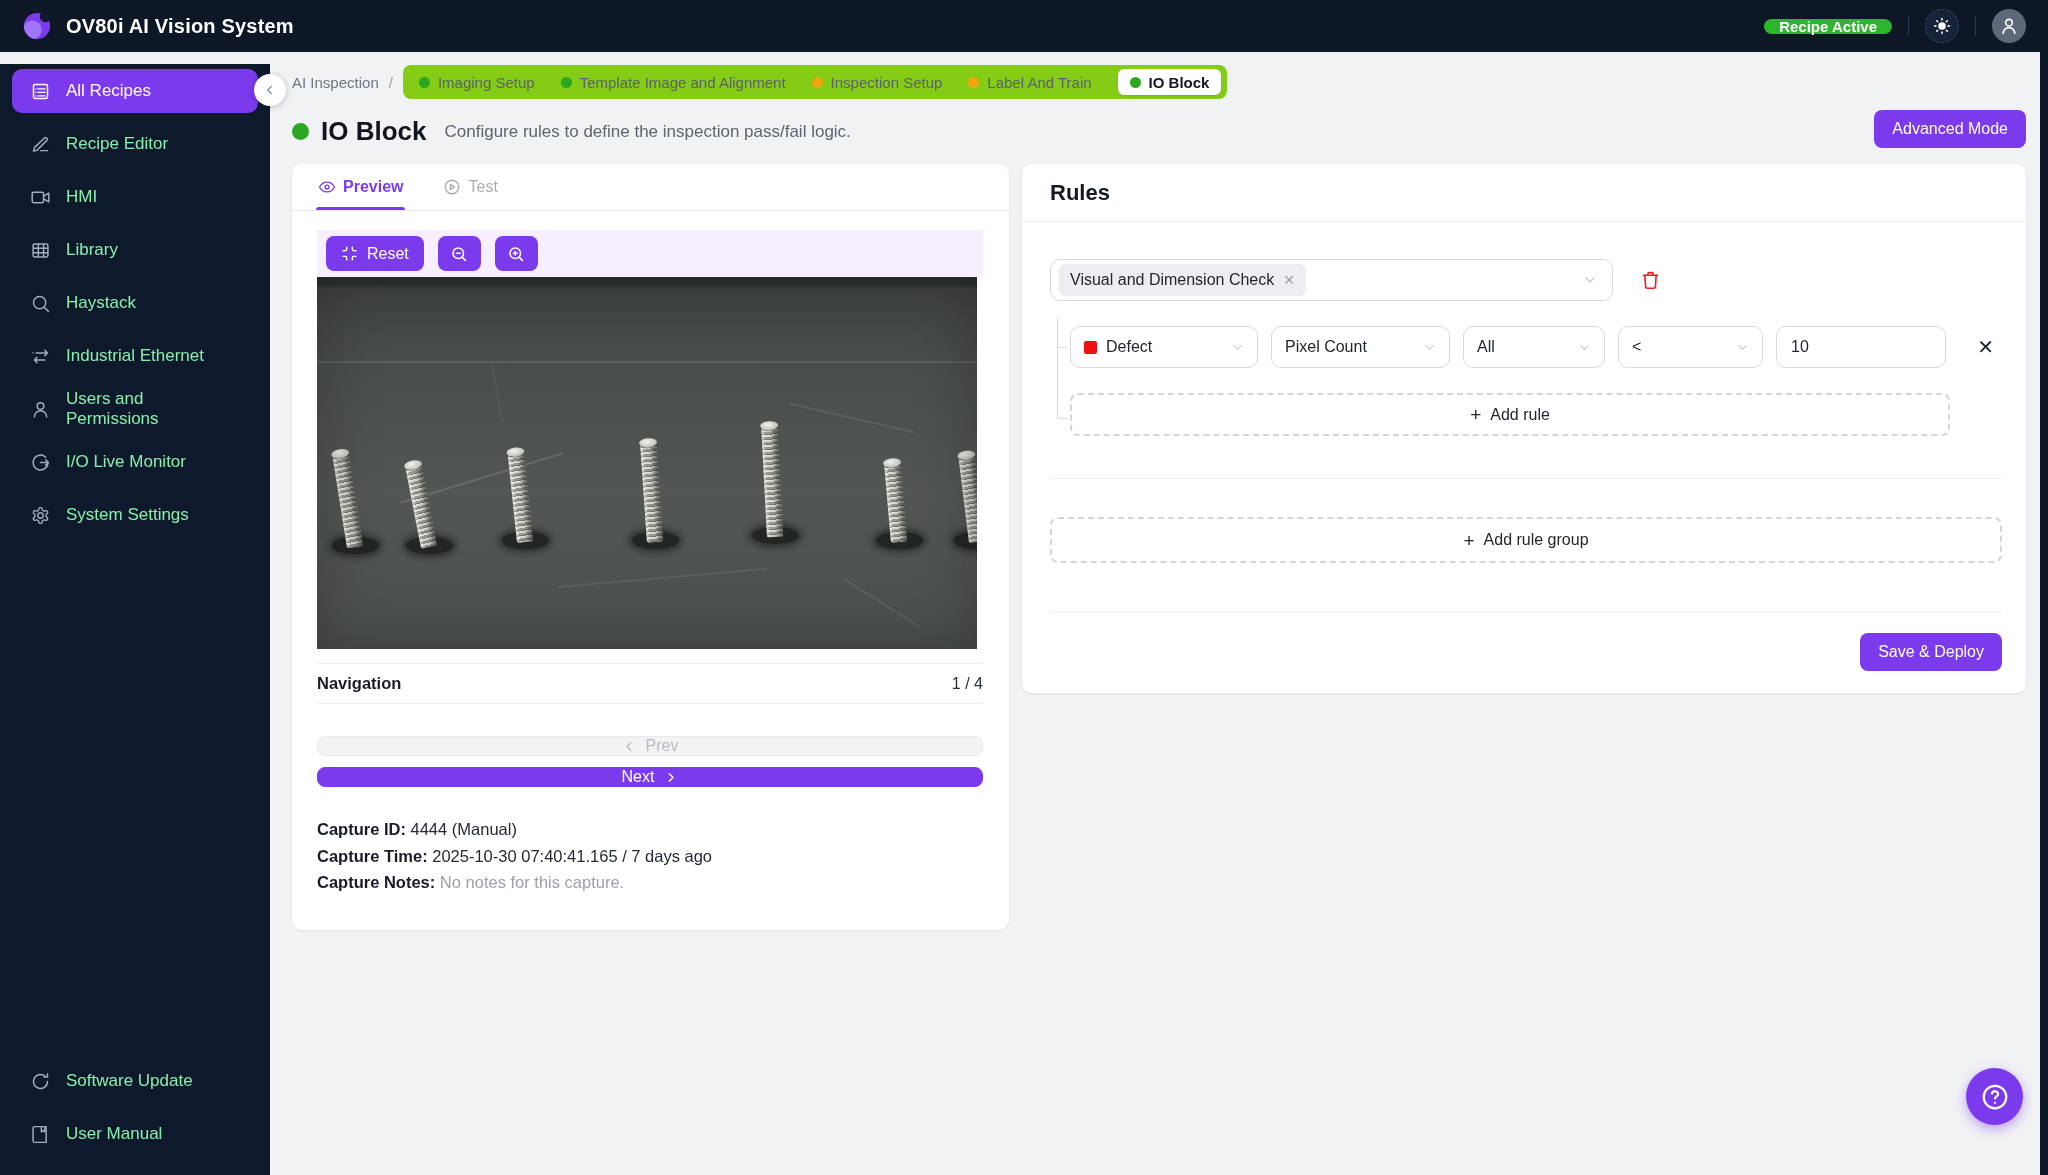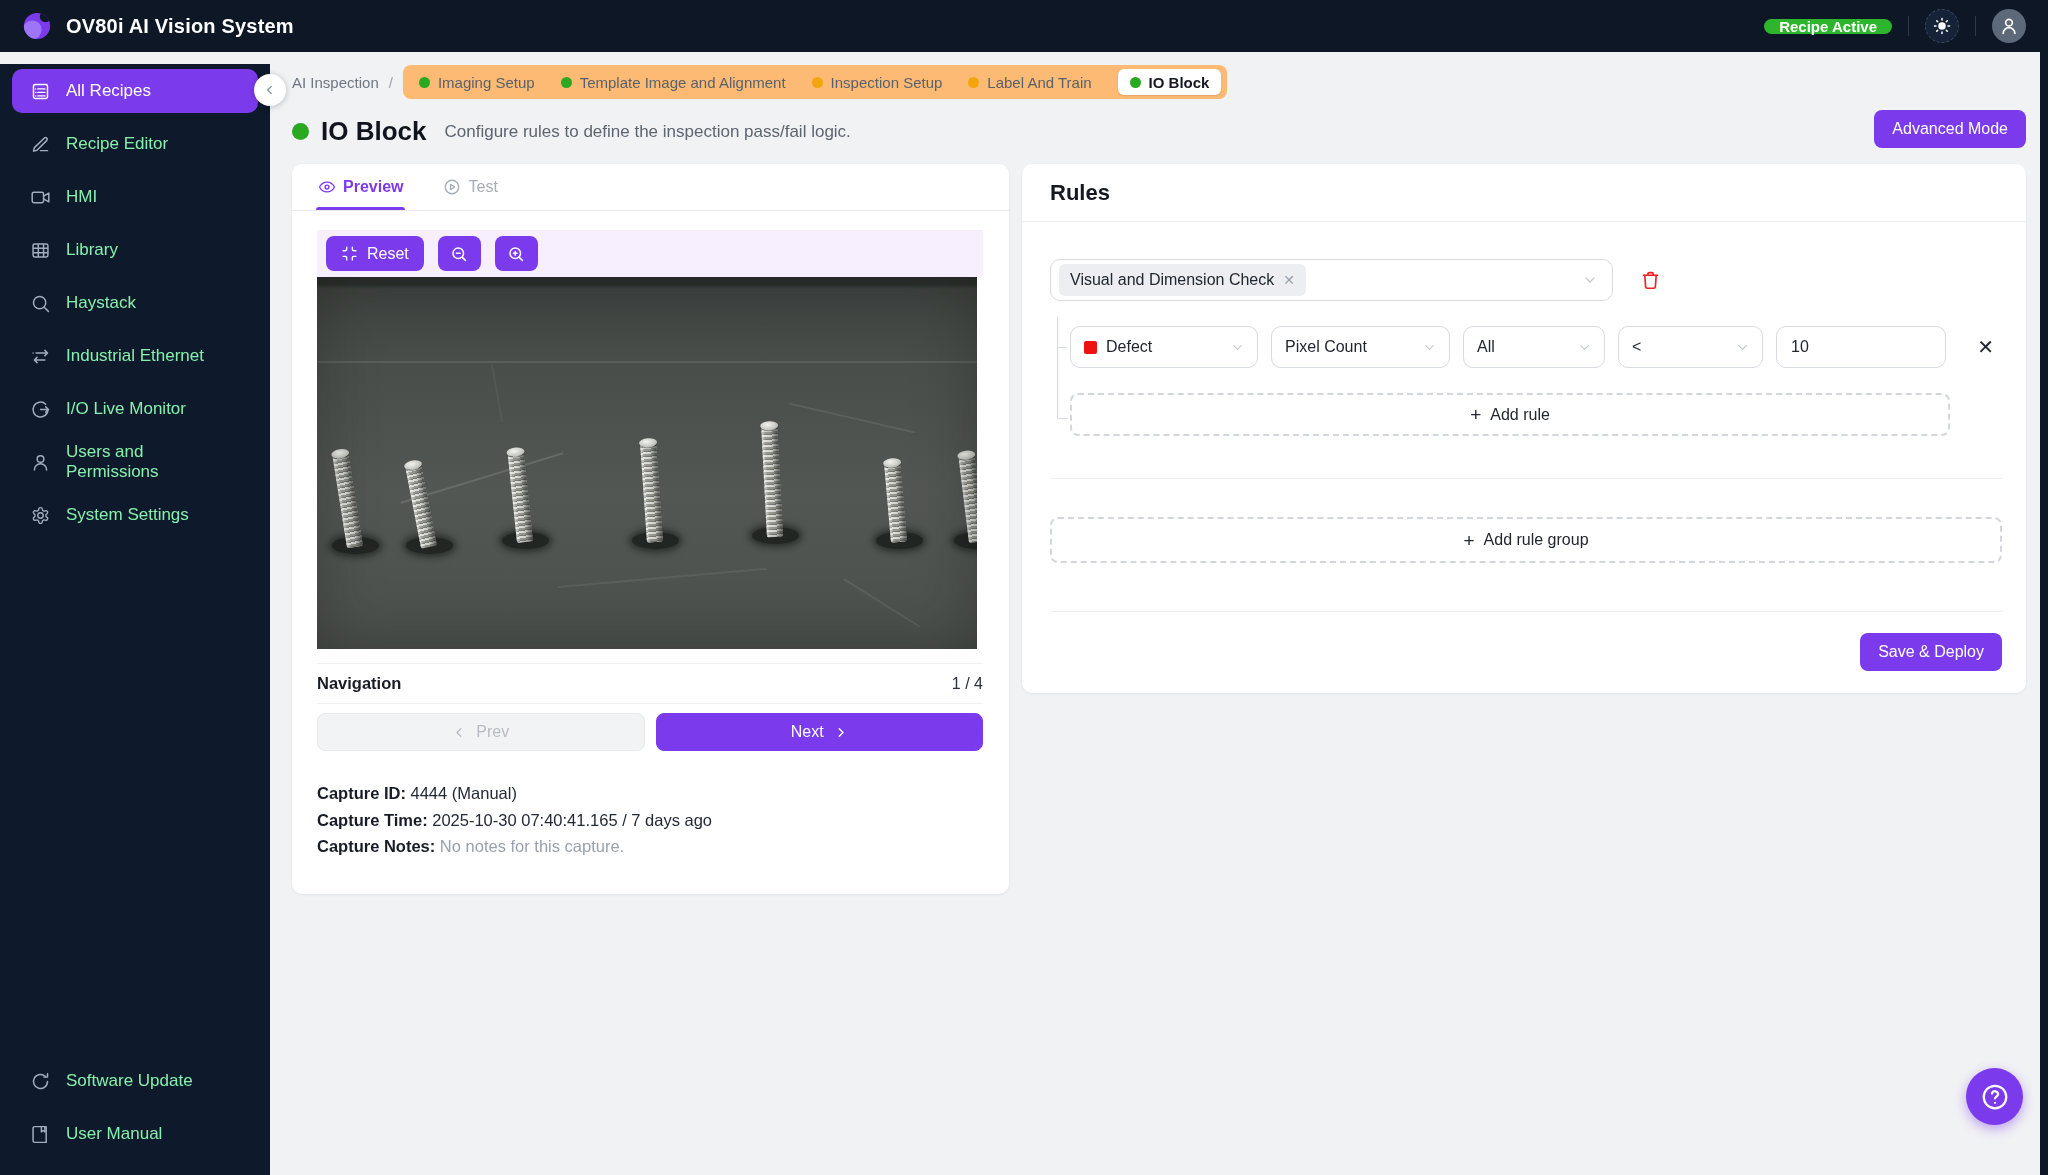--- a/index.html
+++ b/index.html
@@ -54,21 +54,21 @@
     display:flex; align-items:center; justify-content:center; color:#8a94a2; cursor:pointer;
   }
 
   
   .main { position:absolute; left:270px; top:52px; right:8px; bottom:0; padding:13px 14px 0 22px; }
 
   .breadcrumb { display:flex; align-items:center; gap:10px; }
   .crumb-root { color:#6d7683; font-size:15px; display:flex; gap:10px; }
   .crumb-sep { color:#9aa2ad; }
   .steps-wrap {
-    display:flex; align-items:center; gap:26px; background:#fdba74; border-radius:8px;
+    display:flex; align-items:center; gap:26px; background:#84cc16; border-radius:8px;
     padding:4px 6px 4px 16px; height:34px;
   }
   .crumb-step { display:flex; align-items:center; gap:8px; font-size:15px; color:#5b616c; cursor:pointer; white-space:nowrap; }
   .crumb-step .dot { width:11px; height:11px; border-radius:50%; flex:0 0 auto; }
   .crumb-step.active {
     background:#fff; color:#141821; font-weight:600; border-radius:6px; padding:4px 12px;
     box-shadow:0 1px 2px rgba(0,0,0,.12); height:26px;
   }
 
   .title-row { display:flex; align-items:center; margin-top:17px; position:relative; }
@@ -116,21 +116,21 @@
     background:radial-gradient(ellipse at 42% 38%, #f4f4ef 0%, #c9cbc5 55%, #9a9c96 100%);
     box-shadow:0 1px 1px rgba(30,32,30,.5);
   }
 
   .nav-row {
     margin-top:14px; height:41px; border-top:1px solid #eef0f2; border-bottom:1px solid #eef0f2;
     display:flex; align-items:center; justify-content:space-between;
   }
   .nav-label { font-size:16.5px; font-weight:700; color:#171c26; }
   .nav-count { font-size:16px; color:#2a3140; }
-  .nav-buttons { display:flex; gap:11px; margin-top:9px; }
+  .nav-buttons { display:flex; gap:11px; margin-top:32px;flex-direction:column; }
   .nav-btn { flex:1; height:38px; border-radius:8px; font-size:16px; display:flex; align-items:center; justify-content:center; gap:9px; }
   .prev-btn { background:#f2f3f5; border:1px solid #e7e9ec; color:#b7bcc4; }
   .next-btn { background:#7c3aed; color:#fff; border:1px solid #7c3aed; }
 
   .capture-info { margin-top:29px; font-size:16.5px; line-height:1.62; color:#242a35; }
   .capture-info b { font-weight:700; color:#171c26; }
   .muted { color:#9aa1ab; }
 
   
   .rules-card { flex:1; }
@@ -279,36 +279,36 @@
       <svg width="21" height="21" viewBox="0 0 24 24" fill="none" stroke="currentColor" stroke-width="1.7" stroke-linecap="round" stroke-linejoin="round">
           <path d="M7 8h13M17 5l3 3-3 3"></path>
           <path d="M17 16H6M8 13l-3 3 3 3"></path>
           <path d="M3.5 8h.01"></path>
         </svg>
     </span>
     <span>Industrial Ethernet</span>
   </div>
   <div class="side-item">
     <span class="ic">
+      <svg width="21" height="21" viewBox="0 0 24 24" fill="none" stroke="currentColor" stroke-width="1.7" stroke-linecap="round">
+          <circle cx="12" cy="8" r="3.8"></circle>
+          <path d="M5 20.5c0-3.9 3.1-7 7-7s7 3.1 7 7"></path>
+        </svg>
+    </span>
+    <span>Users and Permissions</span>
+  </div>
+  <div class="side-item">
+    <span class="ic">
       <svg width="21" height="21" viewBox="0 0 24 24" fill="none" stroke="currentColor" stroke-width="1.7" stroke-linecap="round" stroke-linejoin="round">
           <path d="M20.5 12a8.5 8.5 0 1 1-2.6-6.1"></path>
           <path d="M12 12h9"></path>
           <path d="m18 9 3 3-3 3"></path>
         </svg>
     </span>
     <span>I/O Live Monitor</span>
-  </div>
-  <div class="side-item">
-    <span class="ic">
-      <svg width="21" height="21" viewBox="0 0 24 24" fill="none" stroke="currentColor" stroke-width="1.7" stroke-linecap="round">
-          <circle cx="12" cy="8" r="3.8"></circle>
-          <path d="M5 20.5c0-3.9 3.1-7 7-7s7 3.1 7 7"></path>
-        </svg>
-    </span>
-    <span>Users and Permissions</span>
   </div>
   <div class="side-item">
     <span class="ic">
       <svg width="21" height="21" viewBox="0 0 24 24" fill="none" stroke="currentColor" stroke-width="1.6" stroke-linecap="round" stroke-linejoin="round">
           <circle cx="12" cy="12" r="3.1"></circle>
           <path d="M12.22 3h-.44a1.8 1.8 0 0 0-1.8 1.8v.16a1.8 1.8 0 0 1-.9 1.56l-.39.22a1.8 1.8 0 0 1-1.8 0l-.14-.07a1.8 1.8 0 0 0-2.46.66l-.2.34a1.8 1.8 0 0 0 .66 2.46l.13.09a1.8 1.8 0 0 1 .9 1.55v.46a1.8 1.8 0 0 1-.9 1.57l-.13.08a1.8 1.8 0 0 0-.66 2.46l.2.34a1.8 1.8 0 0 0 2.46.66l.14-.07a1.8 1.8 0 0 1 1.8 0l.39.22a1.8 1.8 0 0 1 .9 1.56v.16a1.8 1.8 0 0 0 1.8 1.8h.44a1.8 1.8 0 0 0 1.8-1.8v-.16a1.8 1.8 0 0 1 .9-1.56l.39-.22a1.8 1.8 0 0 1 1.8 0l.14.07a1.8 1.8 0 0 0 2.46-.66l.2-.35a1.8 1.8 0 0 0-.66-2.45l-.13-.08a1.8 1.8 0 0 1-.9-1.57v-.45a1.8 1.8 0 0 1 .9-1.57l.13-.08a1.8 1.8 0 0 0 .66-2.46l-.2-.34a1.8 1.8 0 0 0-2.46-.66l-.14.07a1.8 1.8 0 0 1-1.8 0l-.39-.22a1.8 1.8 0 0 1-.9-1.56V4.8A1.8 1.8 0 0 0 12.22 3z"></path>
         </svg>
     </span>
     <span>System Settings</span>
   </div>

